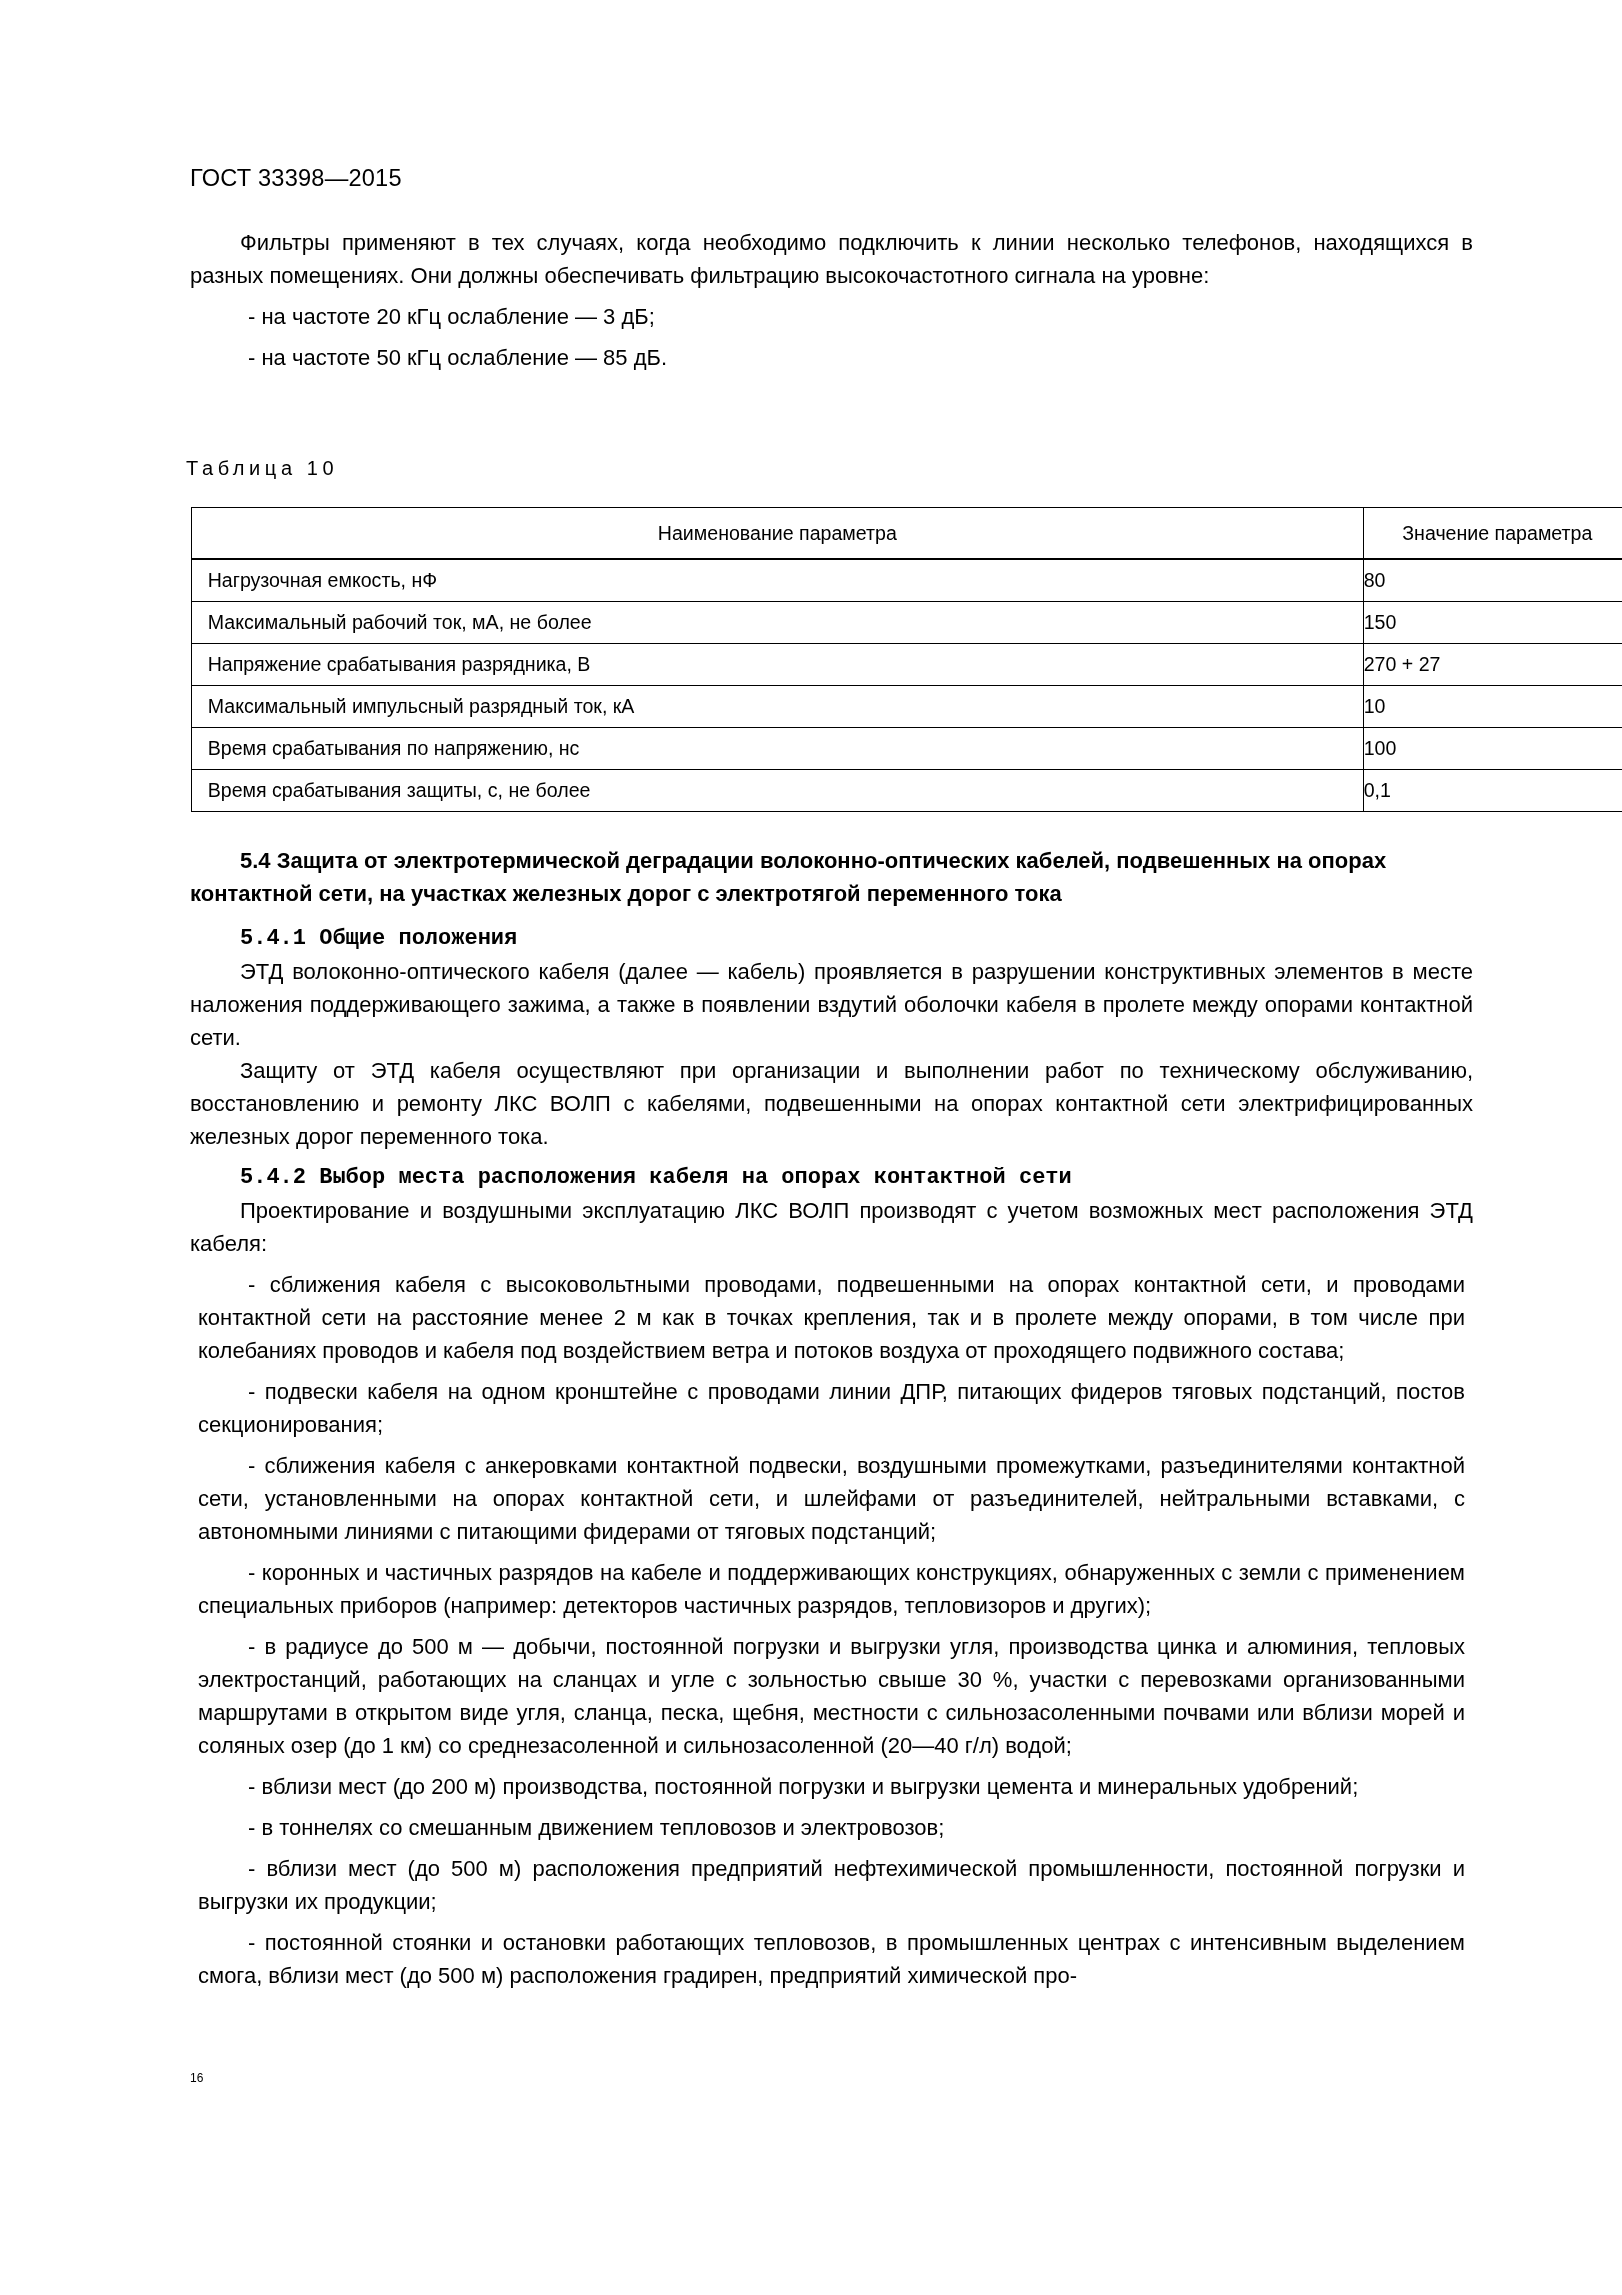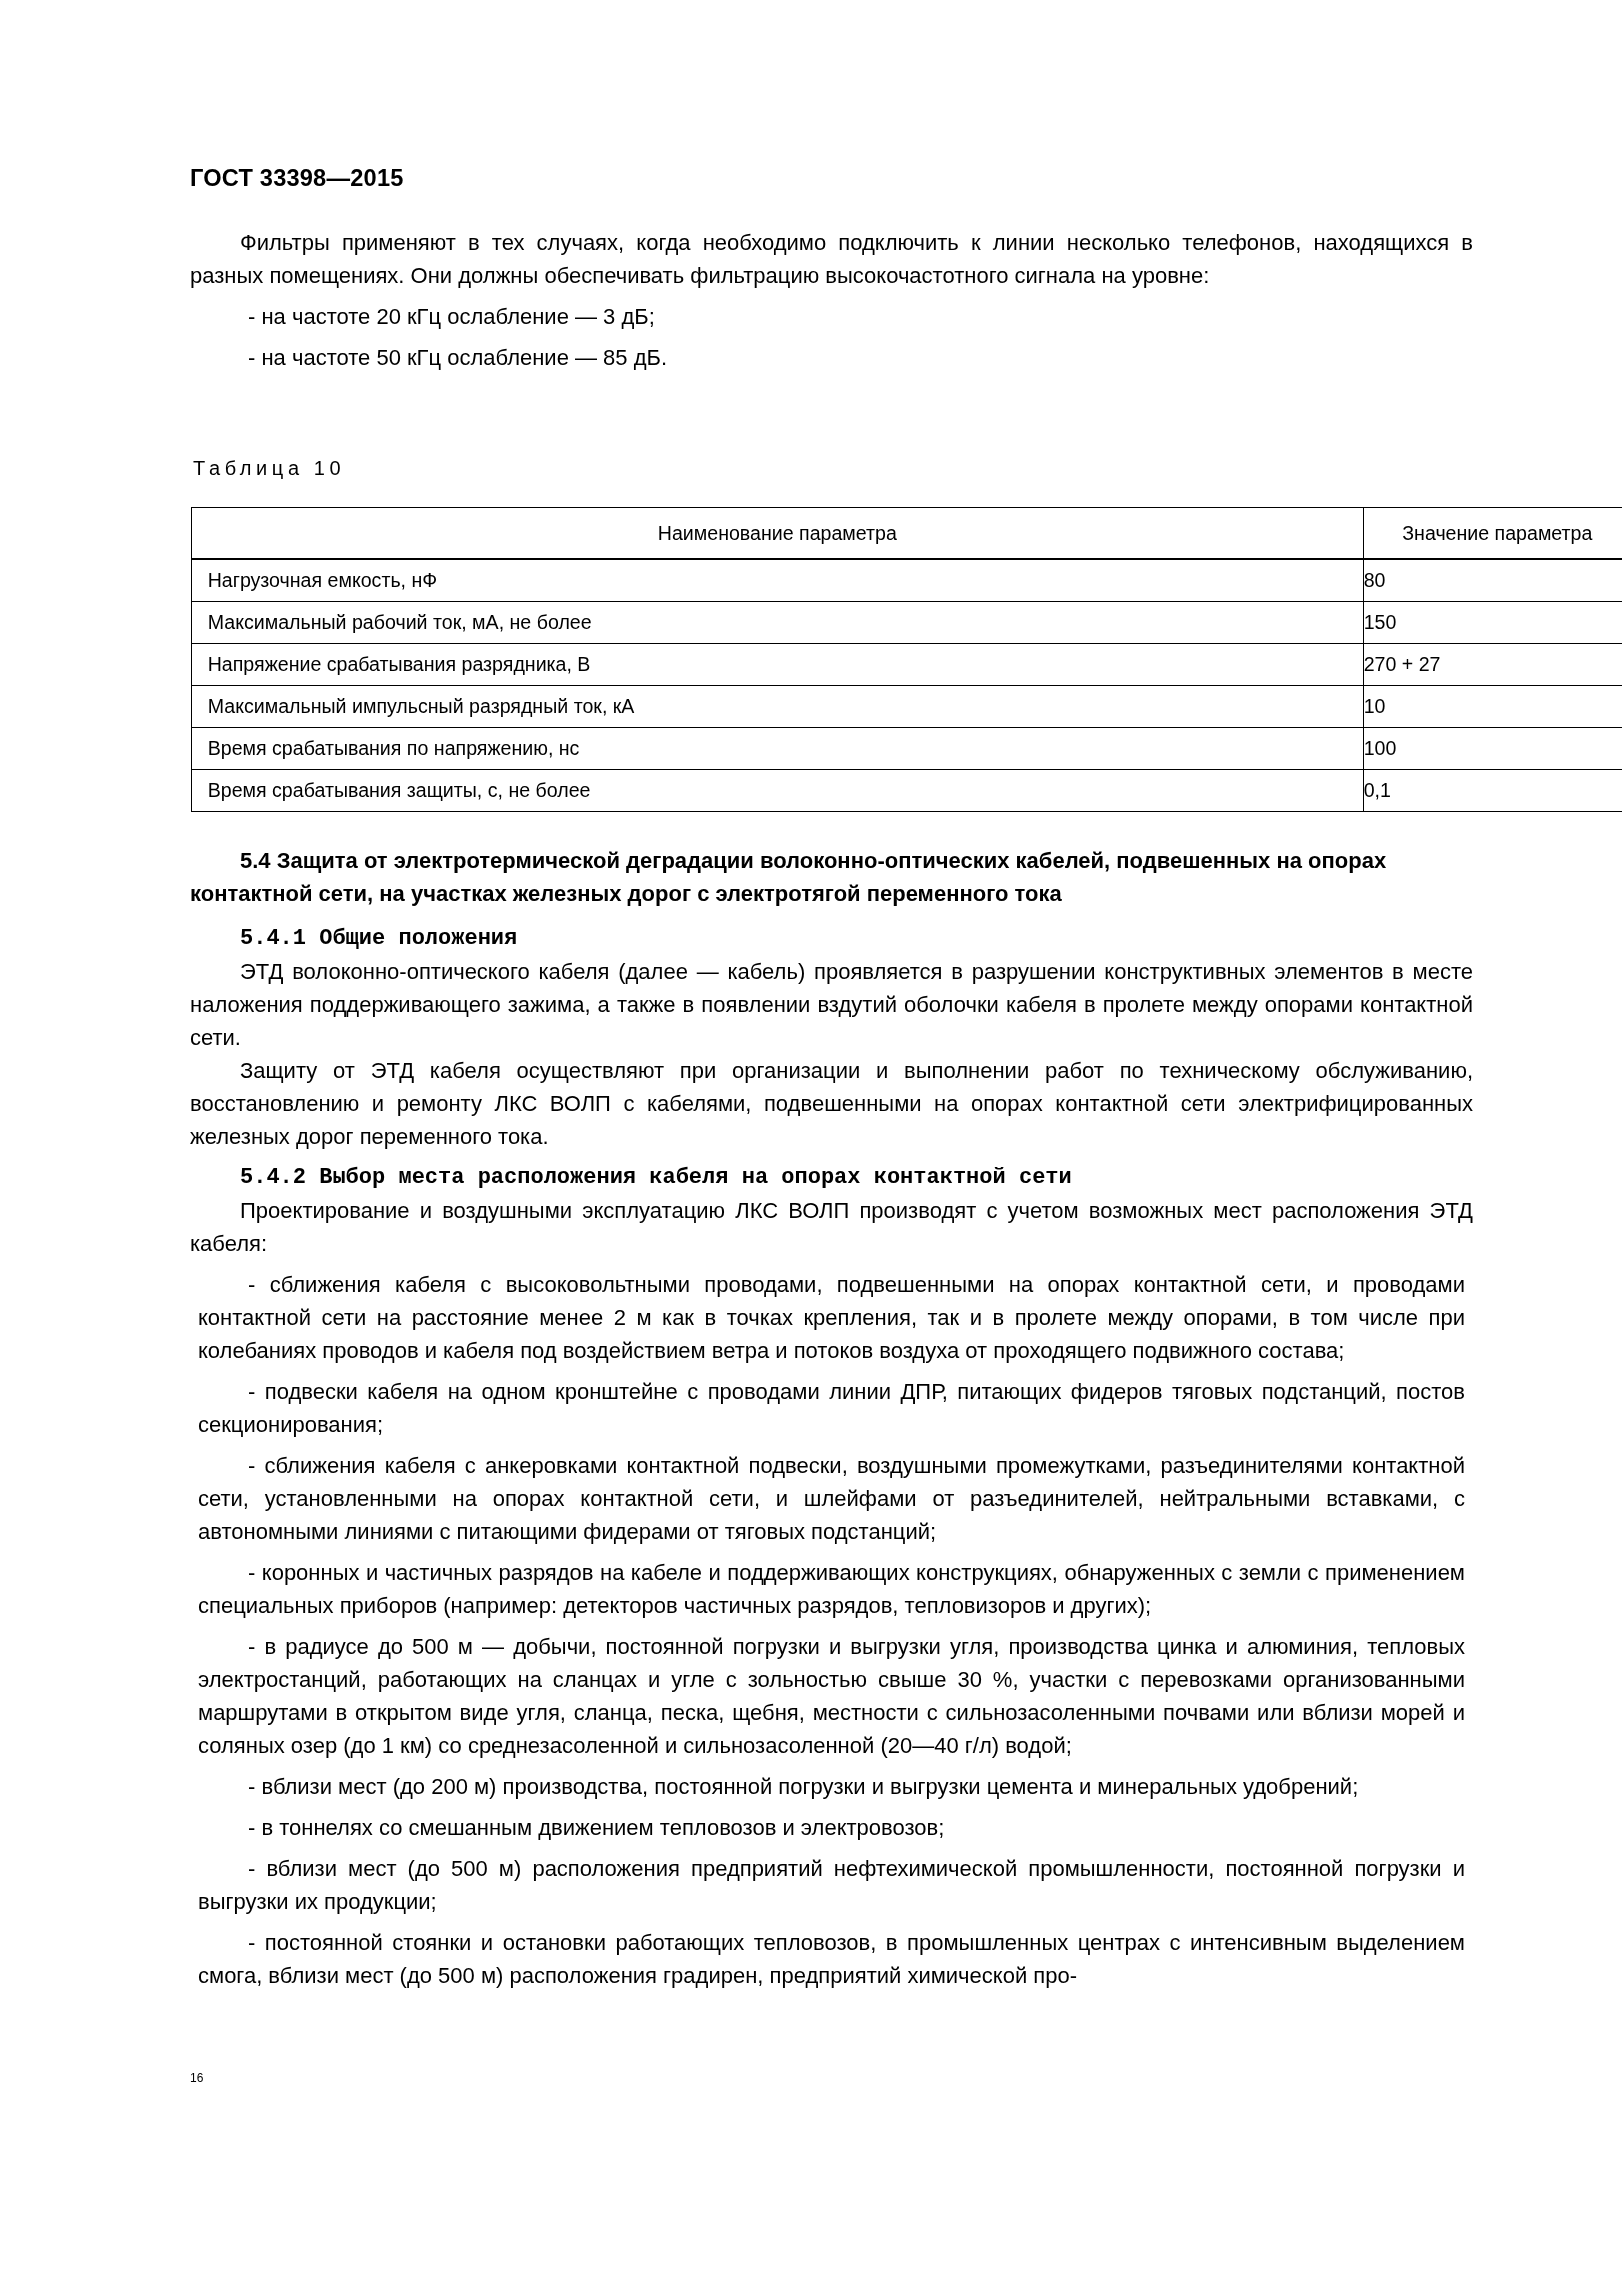--- a/index.html
+++ b/index.html
@@ -16,21 +16,21 @@
     color: #000000;
     box-sizing: border-box;
   }
 
   
   .doc-header {
     position: absolute;
     left: 190px;
     top: 165px;
     font-size: 23.6px;
-    font-weight: bold;
+    font-weight: normal;
     letter-spacing: 0.2px;
     white-space: nowrap;
   }
 
   
   .body-block {
     font-size: 22px;
     line-height: 33px;
     text-align: justify;
     text-justify: inter-word;
@@ -44,21 +44,21 @@
     line-height: 33px;
     text-align: justify;
     margin: 8px;
     text-indent: 50px;
   }
   .nojust { text-align: left; }
 
   
   .table-caption {
     position: absolute;
-    left: 193px;
+    left: 186px;
     top: 457px;
     font-size: 20px;
     letter-spacing: 4.6px;
   }
 
   
   .param-table {
     position: absolute;
     left: 191px;
     top: 507px;

